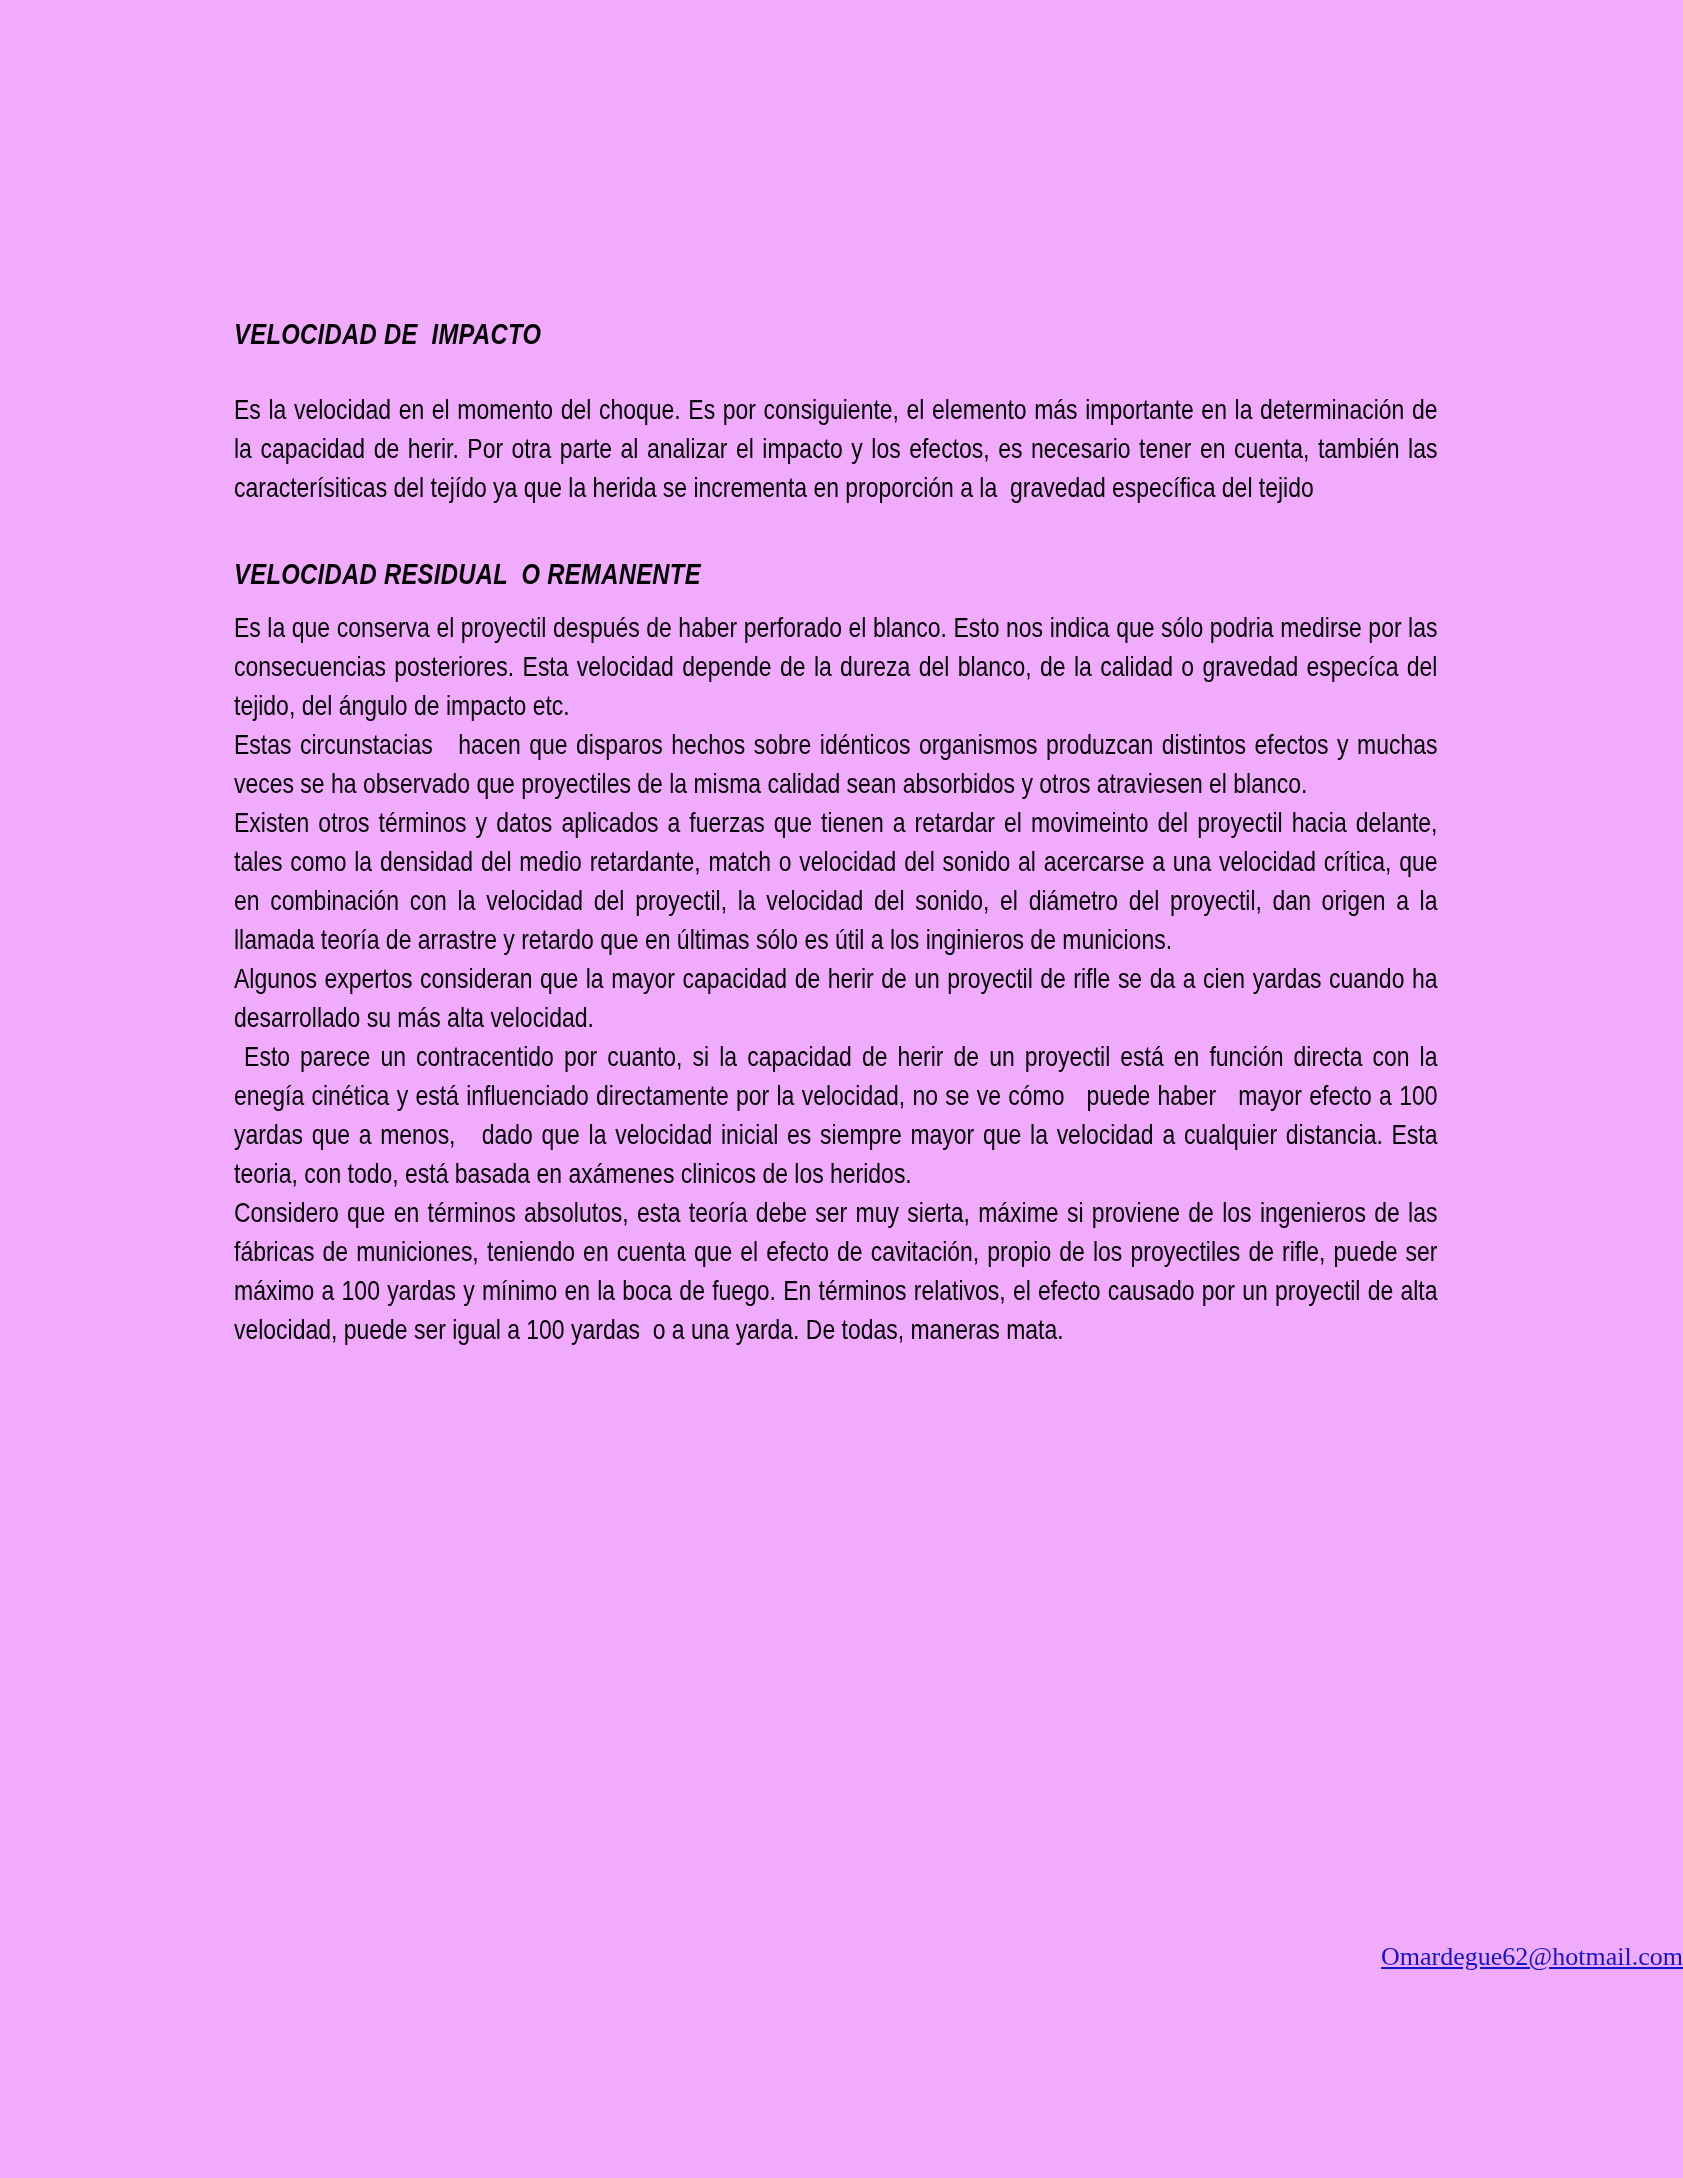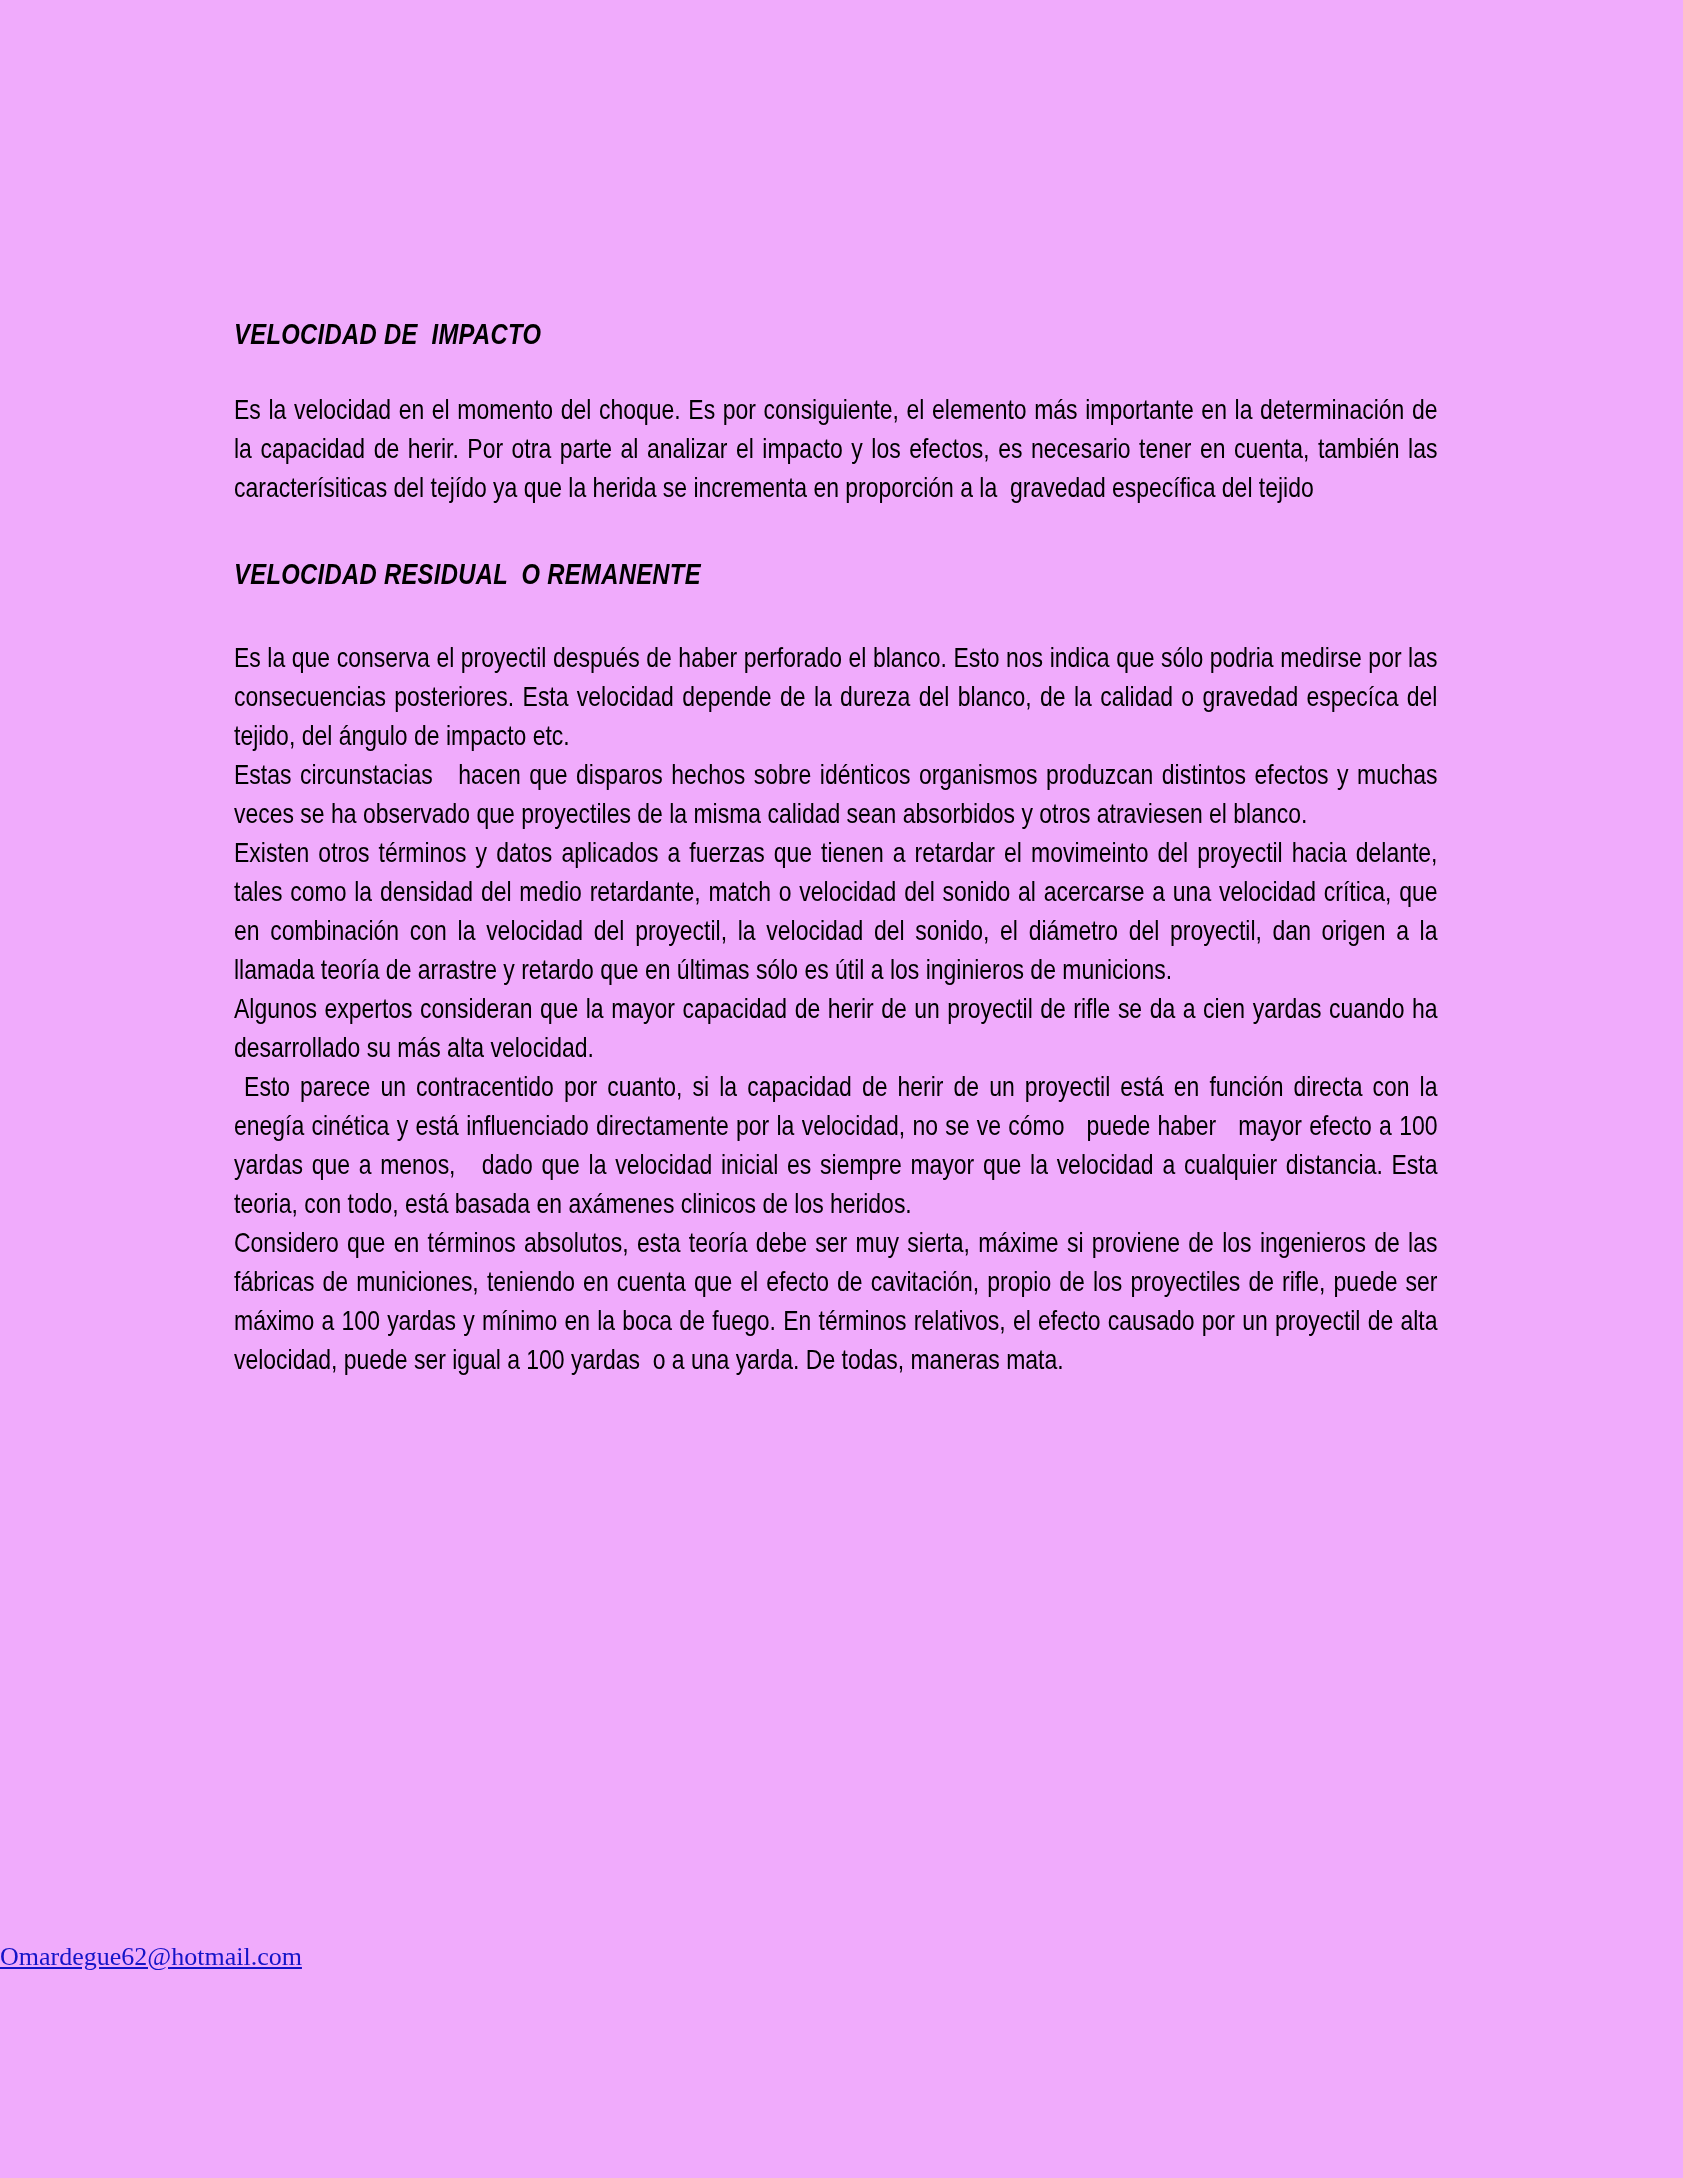--- a/index.html
+++ b/index.html
@@ -49,41 +49,41 @@
     line-height: 1.2;
     color: #000000;
     white-space: pre;
   }
 
   .heading-wrap {
     margin: 0 0 38px 0;
   }
   .heading-wrap.second {
     margin-top: 50px;
-    margin-bottom: 46px;
+    margin-bottom: 16px;
   }
 
   p.para {
     font-size: 28px;
     line-height: 39px;
     margin: 0 0 38px 0;
     padding: 0;
     text-align: justify;
     color: #000000;
     white-space: pre-wrap;
     word-spacing: 0px;
   }
   p.para:last-child { margin-bottom: 0; }
 
   .footer {
     position: absolute;
     left: 0;
     top: 1935px;
     width: 1683px;
-    text-align: left;
+    text-align: right;
     line-height: 44px;
   }
   .footer a,
   .footer .flink {
     font-family: "Liberation Serif", "DejaVu Serif", serif;
     font-size: 26px;
     color: #1414c8;
     text-decoration: underline;
     display: inline-block;
   }

